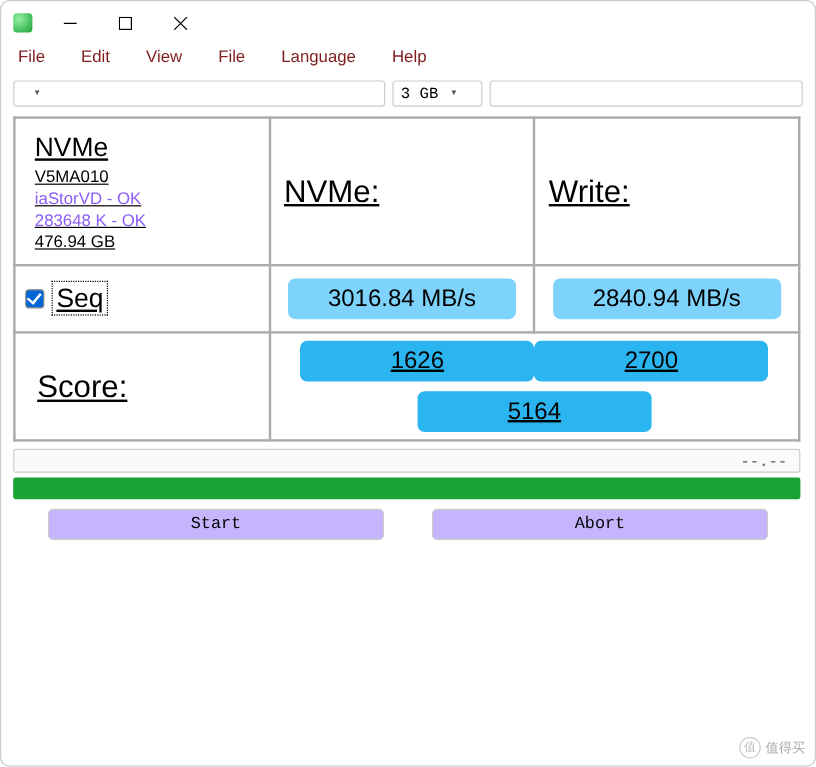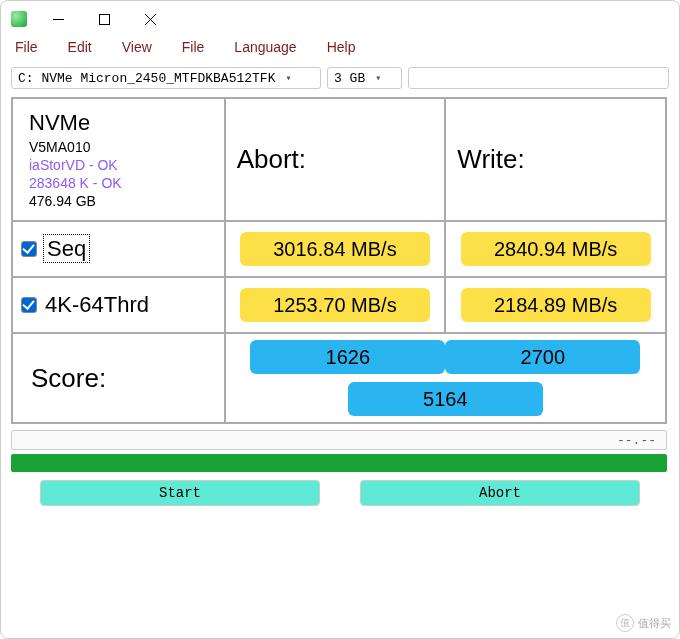--- a/index.html
+++ b/index.html
@@ -85,20 +85,21 @@
   .empty-field { flex: 1; height: 22px; border: 1px solid #ccc; border-radius: 3px; background: #fff; }
   .results {
     margin: 2px 10px 0 10px;
     width: 656px;
     border: 2px solid #aaa;
     border-collapse: collapse;
   }
   .results td {
     border: 2px solid #aaa;
     vertical-align: middle;
+    text-decoration: underline;
   }
   .row-info td { height: 104px; }
   .row-test td { height: 56px; }
   .row-score td:first-child { height: 85px; }
   .col-label { width: 212px; padding: 4px 8px; }
   .col-val { width: 220px; text-align: center; }
   .hdr {
     font-size: 26px;
     font-weight: 400;
     padding-left: 10px;
@@ -129,21 +130,21 @@
   .pill {
     display: inline-block;
     min-width: 190px;
     height: 34px;
     line-height: 34px;
     border-radius: 6px;
     font-size: 20px;
     color: #000;
     text-align: center;
   }
-  .pill-green { background: #fde047; }
+  .pill-green { background: #7dd3fc; }
   .pill-blue { background: #2bb5f0; }
   .score-label { font-size: 26px; padding-left: 10px; }
   .score-cell { padding: 6px 0; text-align: center; }
   .score-stack { display: flex; flex-direction: column; align-items: center; gap: 8px; }
   .score-row { display: flex; justify-content: center; width: 100%; }
   .pill-blue.big { min-width: 195px; }
   .status-line {
     margin: 6px 10px 0 10px;
     width: 656px;
     height: 20px;
@@ -169,21 +170,21 @@
     margin: 8px 10px 0 10px;
     display: flex;
     gap: 40px;
     justify-content: center;
   }
   .btn {
     width: 280px;
     height: 26px;
     border: 1px solid #ccc;
     border-radius: 4px;
-    background: #5eead4;
+    background: #c4b5fd;
     font-family: "Courier New", monospace;
     font-size: 14px;
     display: flex;
     align-items: center;
     justify-content: center;
   }
   .watermark {
     position: absolute;
     right: 8px; bottom: 6px;
     font-size: 11px;
@@ -233,21 +234,20 @@
     <span>File</span>
     <span>Edit</span>
     <span>View</span>
     <span>File</span>
     <span>Language</span>
     <span>Help</span>
   </div>
 
   <div class="toolbar">
     <div class="combo drive-combo">
-      <span>C: NVMe Micron_2450_MTFDKBA512TFK</span>
       <span class="caret">▾</span>
     </div>
     <div class="combo size-combo">
       <span>3 GB</span>
       <span class="caret">▾</span>
     </div>
     <div class="empty-field"></div>
   </div>
 
   <table class="results">
@@ -256,49 +256,39 @@
       <td class="col-label">
         <div class="info-block">
           <div class="nvme-line">NVMe</div>
           <div>V5MA010</div>
           <div class="ok">iaStorVD - OK</div>
           <div class="ok">283648 K - OK</div>
           <div>476.94 GB</div>
         </div>
       </td>
       <td class="col-val">
-            <div class="hdr" style="text-align:left">Abort:</div>
+            <div class="hdr" style="text-align:left">NVMe:</div>
           </td>
       <td class="col-val">
             <div class="hdr" style="text-align:left">Write:</div>
           </td>
     </tr>
 
     <tr class="row-test">
       <td class="col-label">
         <div class="chk-row">
           <span class="chk"></span>
           <span class="test-label"><span class="dotted">Seq</span></span>
         </div>
       </td>
       <td class="col-val"><span class="pill pill-green">3016.84 MB/s</span></td>
       <td class="col-val"><span class="pill pill-green">2840.94 MB/s</span></td>
     </tr>
 
 
-    <tr class="row-test">
-      <td class="col-label">
-        <div class="chk-row">
-          <span class="chk"></span>
-          <span class="test-label">4K-64Thrd</span>
-        </div>
-      </td>
-      <td class="col-val"><span class="pill pill-green">1253.70 MB/s</span></td>
-      <td class="col-val"><span class="pill pill-green">2184.89 MB/s</span></td>
-    </tr>
 
 
     <tr class="row-score">
       <td class="col-label">
             <div class="score-label">Score:</div>
           </td>
       <td class="score-cell" colspan="2">
         <div class="score-stack">
           <div class="score-row">
             <span class="pill pill-blue big">1626</span>

